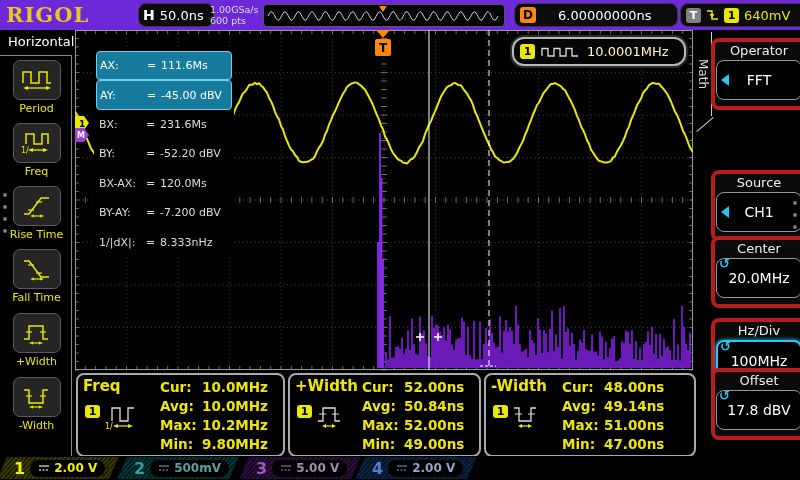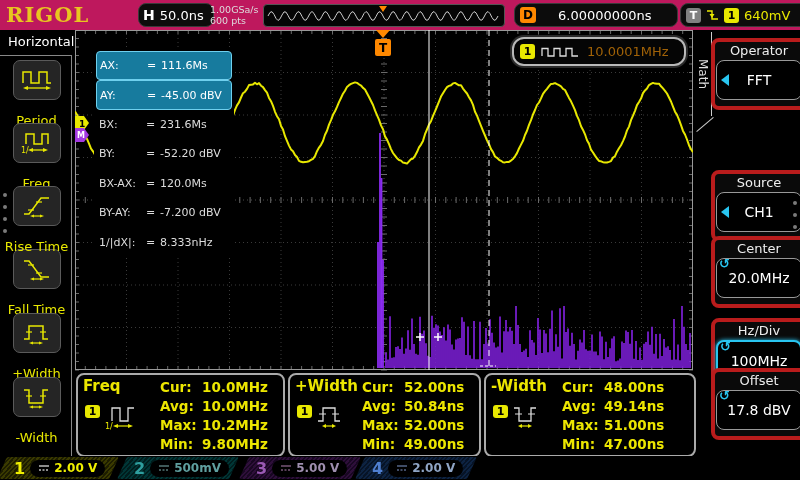--- a/index.html
+++ b/index.html
@@ -1,19 +1,19 @@
 <!DOCTYPE html>
 <html><head>
 <meta charset="utf-8">
 <style>
   html,body{margin:0;padding:0;background:#000;}
   #app{position:relative;width:800px;height:480px;background:#000;overflow:hidden;
        font-family:"DejaVu Sans",sans-serif;-webkit-font-smoothing:antialiased;}
   
-  .topbar{position:absolute;left:0;top:0;width:800px;height:30px;background:#be185d;}
+  .topbar{position:absolute;left:0;top:0;width:800px;height:30px;background:#6d28d9;}
   .logo{position:absolute;left:6px;top:2px;font-family:"DejaVu Serif",serif;font-weight:bold;
         font-size:21px;color:#e8c520;letter-spacing:1px;}
   .tbox{position:absolute;top:3px;height:22px;background:#0c0c0c;border:1px solid #3a3a3a;
         border-radius:8px;display:flex;align-items:center;color:#eee;}
   .td-badge{left:84px;width:50px;justify-content:center;color:#26d926;font-weight:bold;font-size:14px;margin-top:28px;}
   .h-box{left:138px;width:66px;padding:0 4px;gap:5px;}
   .h-label{font-weight:bold;font-size:14px;color:#fff;}
   .h-val{font-size:13px;color:#fff;}
   .rate{position:absolute;left:210px;top:4px;color:#ddd;font-size:9.5px;line-height:11px;}
   .preview{position:absolute;left:263px;top:4px;width:240px;height:21px;background:#050505;
@@ -27,35 +27,35 @@
            border-radius:3px;display:flex;align-items:center;justify-content:center;}
   .ch1-badge{width:15px;height:15px;background:#e8e800;color:#000;font-weight:bold;font-size:11px;
            border-radius:3px;display:flex;align-items:center;justify-content:center;}
   .t-level{font-size:13px;color:#e8e800;}
   
   .lm-title{position:absolute;left:8px;top:34px;color:#fff;font-size:13px;}
   .lm-frame{position:absolute;left:0;top:55px;width:71px;height:401px;border-top:1px solid #888;border-right:1px solid #888;}
   .lm-item{position:absolute;left:0;width:73px;text-align:center;}
   .lm-btn{width:46px;height:38px;margin:0 auto;background:#252525;border:1px solid #5a5a5a;
           border-radius:7px;display:flex;align-items:center;justify-content:center;cursor:pointer;}
-  .lm-label{margin-top:13px;color:#e8e800;font-size:13px;}
+  .lm-label{margin-top:2px;color:#e8e800;font-size:11px;}
   .dot{position:absolute;width:4px;height:4px;border-radius:50%;background:#7a7a7a;}
   
   .screen{position:absolute;left:75px;top:30px;width:618px;height:341px;background:#000;}
   #scope-svg{position:absolute;left:0;top:0;}
   .cursor-panel{position:absolute;left:19px;top:20px;width:136px;background:#000;border-radius:4px;
                 padding:1px 2px;z-index:5;}
   .cp-row{display:flex;height:13.4px;align-items:center;font-size:11px;color:#ddd;padding:8px 3px;}
   .cp-row.hl{background:#177b9e;border:1px solid #6fd0ee;border-radius:4px;color:#fff;height:11.4px;}
   .cp-label{width:47px;}
   .cp-eq{width:14px;}
   .freq-badge{position:absolute;right:7px;top:7px;width:158px;height:25px;background:#050505;
               border:2px solid #b8b8b8;border-radius:12px;box-shadow:0 0 0 2px #2a2a2a;
               display:flex;align-items:center;gap:6px;padding:0 6px;z-index:5;}
-  .fb-val{font-size:13px;color:#a16207;}
+  .fb-val{font-size:13px;color:#fef9c3;}
   .math-tab{position:absolute;left:694px;top:32px;width:17px;height:84px;border-right:1px solid #ccc;
             display:flex;align-items:center;justify-content:center;}
   .math-tab span{writing-mode:vertical-rl;color:#ddd;font-size:12px;}
   .math-diag{position:absolute;left:694px;top:124px;width:22px;height:1px;background:#ccc;transform:rotate(-40deg);}
   
   .rm-item{position:absolute;left:711px;width:86px;height:62px;background:#0a0a0a;border:4px solid #b91c1c;
            border-radius:8px;padding:1px;cursor:pointer;}
   .rm-label{color:#eee;font-size:13px;text-align:center;height:17px;}
   .rm-value{position:relative;background:#000;border:1px solid #999;border-radius:8px;height:38px;
             display:flex;align-items:center;justify-content:center;color:#fff;font-size:14px;}

